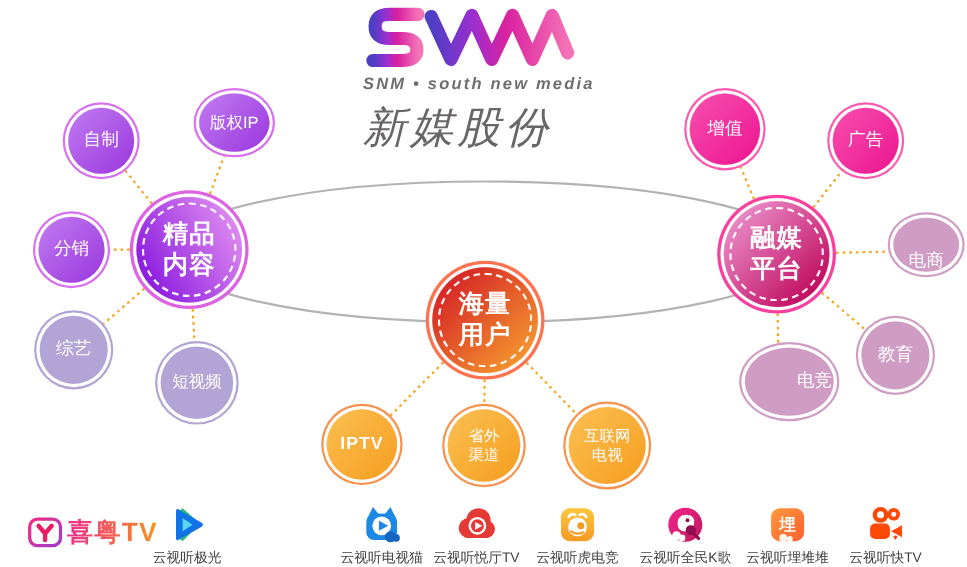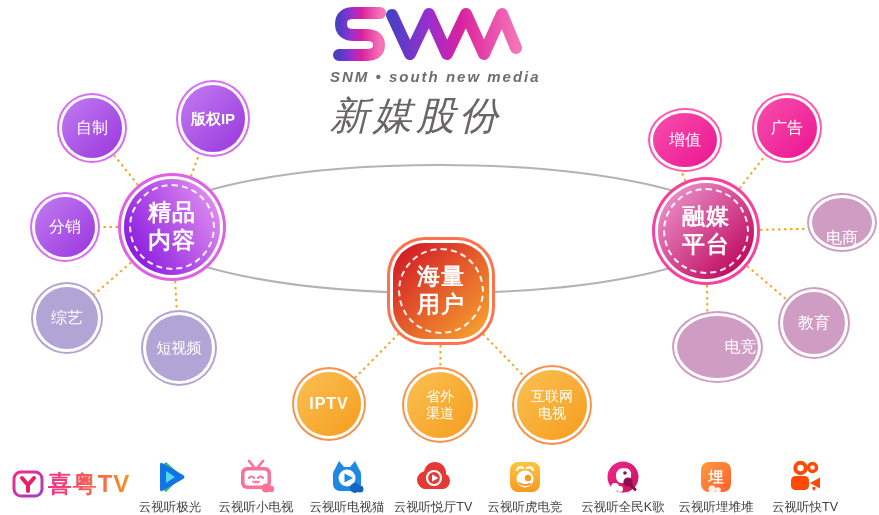--- a/index.html
+++ b/index.html
@@ -16,39 +16,39 @@
   
   svg.wires { position:absolute; left:0; top:0; z-index:0; }
 
   .node { position:absolute; z-index:2; border-radius:50%; display:flex; align-items:center; justify-content:center; text-align:center; color:#fff; }
   .node .lbl { position:relative; z-index:3; }
   .node .lbl span { display:block; line-height:1.2; }
 
   .hub { width:96px; height:96px; font-size:23px; font-weight:bold; letter-spacing:1px; }
   .hub .dashring { position:absolute; inset:5px; border:2.5px dashed rgba(255,255,255,.95); border-radius:50%; }
   .hub-content  { background:linear-gradient(60deg,#8d1fe0 15%,#eb9cf2 100%); box-shadow:0 0 0 3px #fff,0 0 0 6px #dd63e3; }
-  .hub-users    { background:linear-gradient(135deg,#d41f27 10%,#f7a22e 95%); box-shadow:0 0 0 3px #fff,0 0 0 6px #ff7250;border-radius:32px; }
+  .hub-users    { background:linear-gradient(135deg,#d41f27 10%,#f7a22e 95%); box-shadow:0 0 0 3px #fff,0 0 0 6px #ff7250; }
   .hub-platform { background:linear-gradient(135deg,#f0a0d8 0%,#c10e62 85%); box-shadow:0 0 0 3px #fff,0 0 0 6px #f8409f; }
 
   .sat { font-size:16px; }
   .sat.small { font-size:15px; }
   .sat.two { font-size:14px; font-weight:500; }
   .c-purple { background:linear-gradient(135deg,#c27cf2,#9936dd); box-shadow:0 0 0 3px #fff,0 0 0 5px #d86ef0; }
   .c-muted  { background:#b2a4d4; box-shadow:0 0 0 3px #fff,0 0 0 5px #b2a4d4; }
   .c-pink   { background:linear-gradient(135deg,#f74fae,#ec1490); box-shadow:0 0 0 3px #fff,0 0 0 5px #ff58b0; }
   .c-mauve  { background:#cf9dc4; box-shadow:0 0 0 3px #fff,0 0 0 5px #cf9dc4; }
   .c-orange { background:linear-gradient(135deg,#fbc052,#f59d1e); box-shadow:0 0 0 3px #fff,0 0 0 5px #f7924d; }
   .c-orange.iptv { font-weight:bold; letter-spacing:1px; }
 
   
   .apps { position:absolute; left:0; top:458px; width:879px; height:57px; z-index:2; }
   .app { position:absolute; width:100px; text-align:center; }
   .app .ic { height:38px; display:flex; align-items:center; justify-content:center; }
   .app .al { margin-top:3px; font-size:12.5px; color:#404040; white-space:nowrap; }
-  .xiyue { position:absolute; left:6px; top:0; width:130px; height:52px; display:flex; align-items:center; justify-content:center; gap:4px; }
+  .xiyue { position:absolute; left:19px; top:0; width:130px; height:52px; display:flex; align-items:center; justify-content:center; gap:4px; }
   .xiyue .wordmark { font-size:24px; font-weight:bold; background:linear-gradient(90deg,#ee2f8d,#f7931e); -webkit-background-clip:text; background-clip:text; color:transparent; letter-spacing:1px; }
 </style>
 </head>
 <body>
 
 <div class="stage">
 
   <svg class="wires" width="879" height="515" aria-hidden="true">
     <ellipse cx="440" cy="229" rx="290" ry="64" fill="none" stroke="#b3b3b3" stroke-width="2"></ellipse>
     <g stroke="#f5a623" stroke-width="2" stroke-dasharray="2.5 3.5">
@@ -107,21 +107,21 @@
       <span>融媒</span>
       <span>平台</span>
     </div>
   </div>
 
   <div class="node sat c-purple" style="left:62px;top:98px;width:60px;height:60px;">
     <div class="lbl">
         <span>自制</span>
       </div>
   </div>
-  <div class="node sat c-purple small" style="left:181px;top:85px;width:64px;height:67px;font-weight:bold;">
+  <div class="node sat c-purple small" style="left:181px;top:85px;width:64px;height:53px;">
     <div class="lbl">
         <span>版权IP</span>
       </div>
   </div>
   <div class="node sat c-purple" style="left:12px;top:197px;width:60px;height:60px;margin-left:23px;">
     <div class="lbl">
         <span>分销</span>
       </div>
   </div>
   <div class="node sat c-muted" style="left:36px;top:287px;width:62px;height:62px;">
@@ -146,21 +146,21 @@
       <span>渠道</span>
     </div>
   </div>
   <div class="node sat c-orange two" style="left:517px;top:370px;width:70px;height:70px;">
     <div class="lbl">
       <span>互联网</span>
       <span>电视</span>
     </div>
   </div>
 
-  <div class="node sat c-pink" style="left:653px;top:85px;width:64px;height:54px;margin-top:28px;">
+  <div class="node sat c-pink" style="left:627px;top:85px;width:64px;height:65px;">
     <div class="lbl">
         <span>增值</span>
       </div>
   </div>
   <div class="node sat c-pink" style="left:757px;top:98px;width:60px;height:60px;">
     <div class="lbl">
         <span>广告</span>
       </div>
   </div>
   <div class="node sat c-mauve" style="left:812px;top:198px;width:60px;height:49px;align-items:flex-end;">
@@ -199,34 +199,20 @@
       <div class="ic">
         <svg width="36" height="36" viewBox="0 0 36 36" aria-hidden="true">
           <path d="M9 7 L14 3 L30 17 L14 33 L9 29 Z" fill="#17b26a" opacity="0.9"></path>
           <path d="M10 4 Q8 3 8 6 L8 30 Q8 33 10 32 L31 20 Q34 18 31 16 Z" fill="#1273e6"></path>
           <path d="M14 12 L23 18 L14 24 Z" fill="#58d6f0"></path>
         </svg>
       </div>
       <div class="al">云视听极光</div>
     </div>
 
-    <div class="app" style="left:206px;">
-      <div class="ic">
-        <svg width="38" height="36" viewBox="0 0 38 36" aria-hidden="true">
-          <path d="M12 2 L17 8 M26 2 L21 8" stroke="#fb7299" stroke-width="2.6" stroke-linecap="round"></path>
-          <rect x="4" y="8" width="30" height="22" rx="6" fill="#fb7299"></rect>
-          <rect x="7.5" y="11.5" width="23" height="15" rx="3.5" fill="#fff"></rect>
-          <path d="M12 19 q2.5 -3 5 0 M21 19 q2.5 -3 5 0" stroke="#fb7299" stroke-width="2" fill="none" stroke-linecap="round"></path>
-          <path d="M16 22.5 q1.5 1.8 3 0 q1.5 1.8 3 0" stroke="#fb7299" stroke-width="1.8" fill="none" stroke-linecap="round"></path>
-          <circle cx="29" cy="29" r="4.5" fill="#fb7299"></circle>
-            <circle cx="34" cy="30" r="3.2" fill="#fb7299"></circle>
-        </svg>
-      </div>
-      <div class="al">云视听小电视</div>
-    </div>
 
     <div class="app" style="left:297px;">
       <div class="ic">
         <svg width="36" height="36" viewBox="0 0 36 36" aria-hidden="true">
           <path d="M6 10 L10 2 L15 8 L21 8 L26 2 L30 10 Z" fill="#1e88e5"></path>
           <rect x="4" y="8" width="28" height="24" rx="7" fill="#1e88e5"></rect>
           <circle cx="18" cy="19" r="8.5" fill="#fff"></circle>
           <path d="M15.5 14.5 L24 19 L15.5 23.5 Z" fill="#1e88e5"></path>
           <circle cx="26" cy="29" r="5" fill="#1565c0"></circle>
             <circle cx="31" cy="30" r="3.5" fill="#1565c0"></circle>

